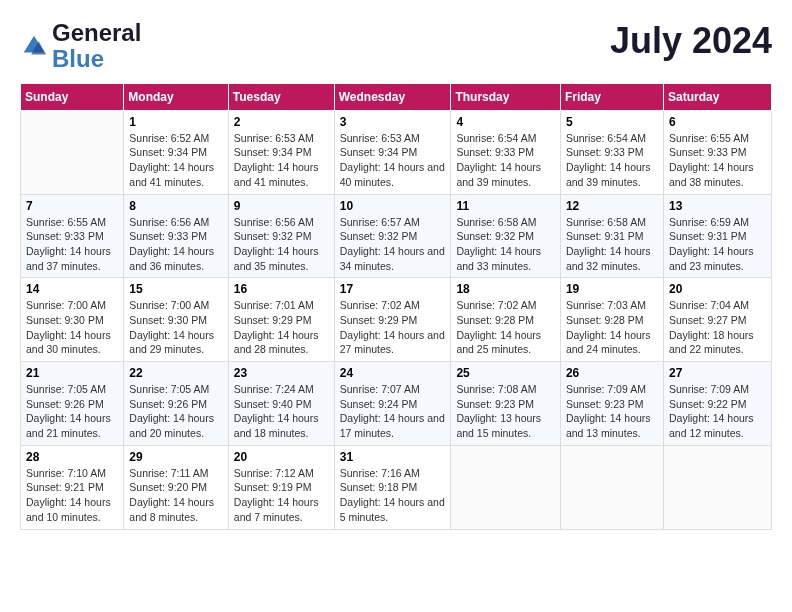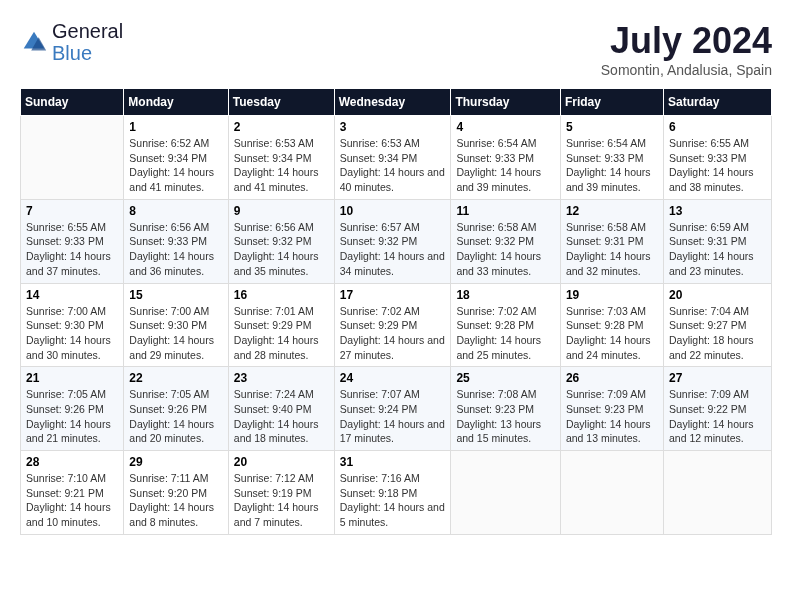--- a/index.html
+++ b/index.html
@@ -15,48 +15,48 @@
       justify-content: space-between;
       align-items: flex-start;
       margin-bottom: 10px;
     }
     .logo {
       display: flex;
       align-items: center;
       gap: 4px;
     }
     .logo-text {
-      font-size: 20px;
-      font-weight: normal;
+      font-size: 24px;
+      font-weight: bold;
       color: #1a1a2e;
       line-height: 1.1;
     }
     .logo-icon {
       width: 28px;
       height: 28px;
     }
     .title-block {
-      text-align: right;
+      text-align: center;
     }
     .month-title {
       font-size: 36px;
       font-weight: bold;
       color: #1a1a2e;
     }
     .location {
       font-size: 14px;
       color: #555;
     }
     .calendar {
       width: 100%;
       border-collapse: collapse;
       font-size: 11px;
     }
     .calendar th {
-      background: #0f172a;
+      background: #be185d;
       color: #fff;
       padding: 6px 4px;
       text-align: left;
       font-size: 12px;
       border: 1px solid #fff;
       margin-left: 48px;
     }
     .calendar td {
       border: 1px solid #ddd;
       vertical-align: top;
@@ -92,21 +92,20 @@
       <polygon points="15,4 26,22 4,22" fill="#3a7abf"></polygon>
       <polygon points="20,10 28,24 12,24" fill="#1a4a8a" opacity="0.7"></polygon>
     </svg>
     <div class="logo-text">
       <div>General</div>
       <div style="color:#3a7abf">Blue</div>
     </div>
   </div>
   <div class="title-block">
     <div class="month-title">July 2024</div>
-    <div class="location">Somontin, Andalusia, Spain</div>
   </div>
 </div>
 
 <table class="calendar">
   <thead>
     <tr>
     <th>Sunday</th>
         <th>Monday</th>
         <th>Tuesday</th>
         <th>Wednesday</th>

